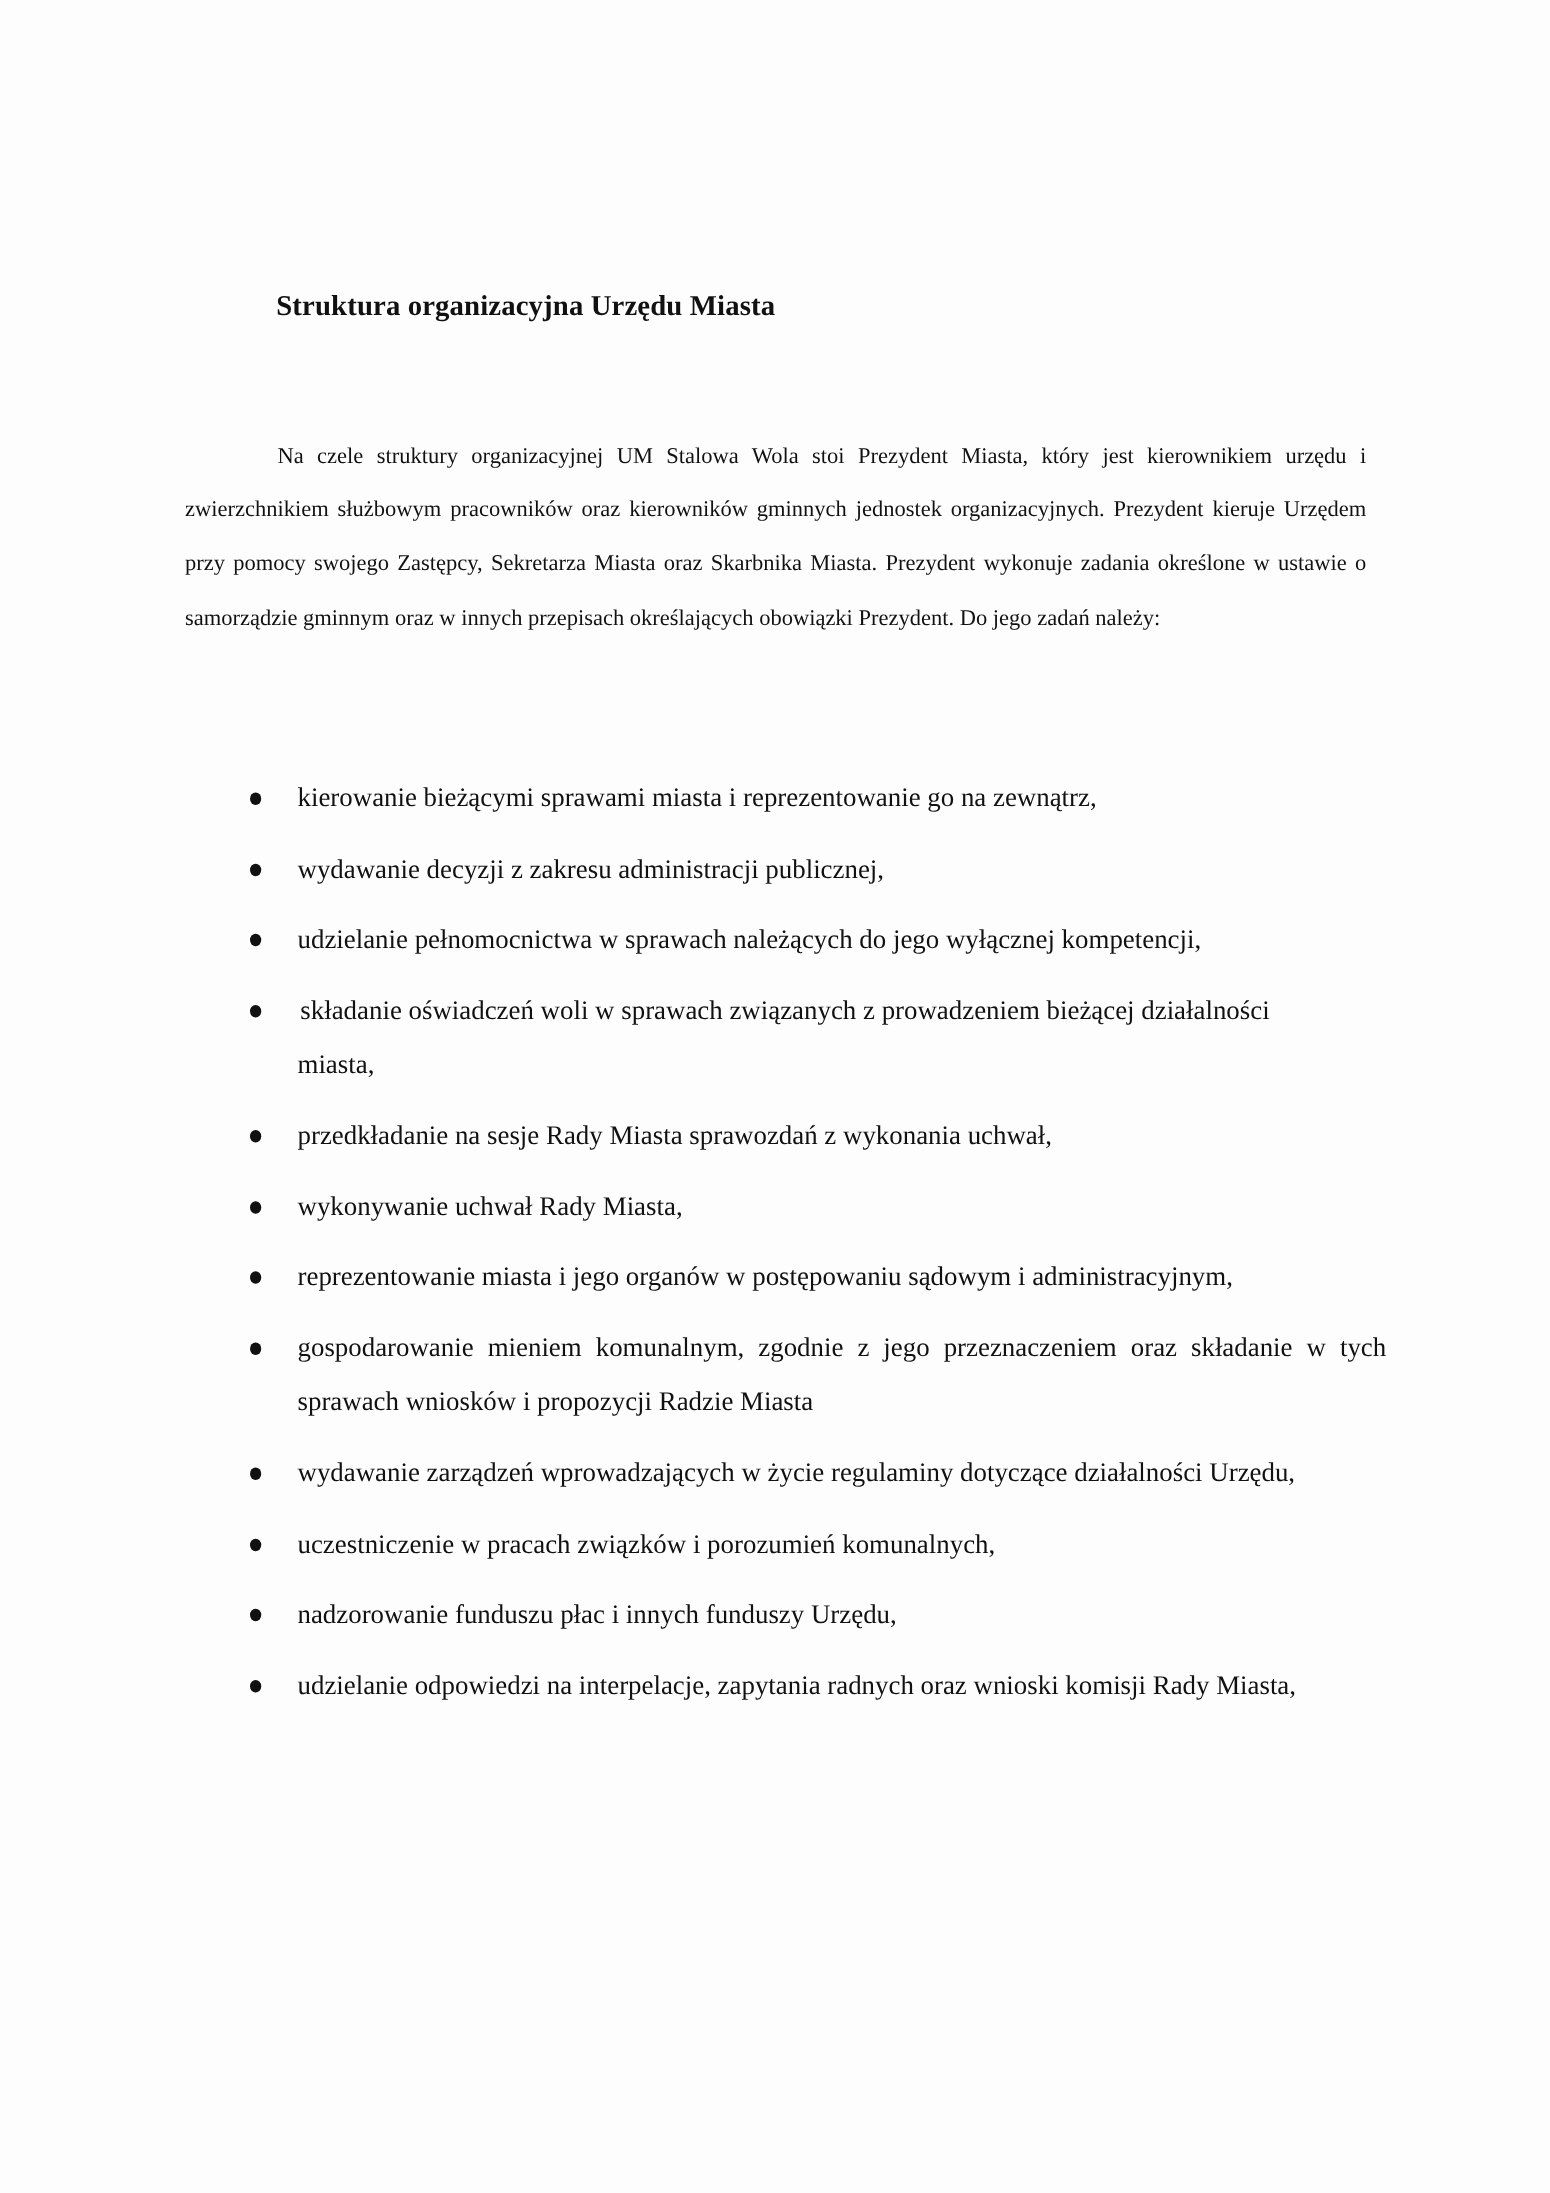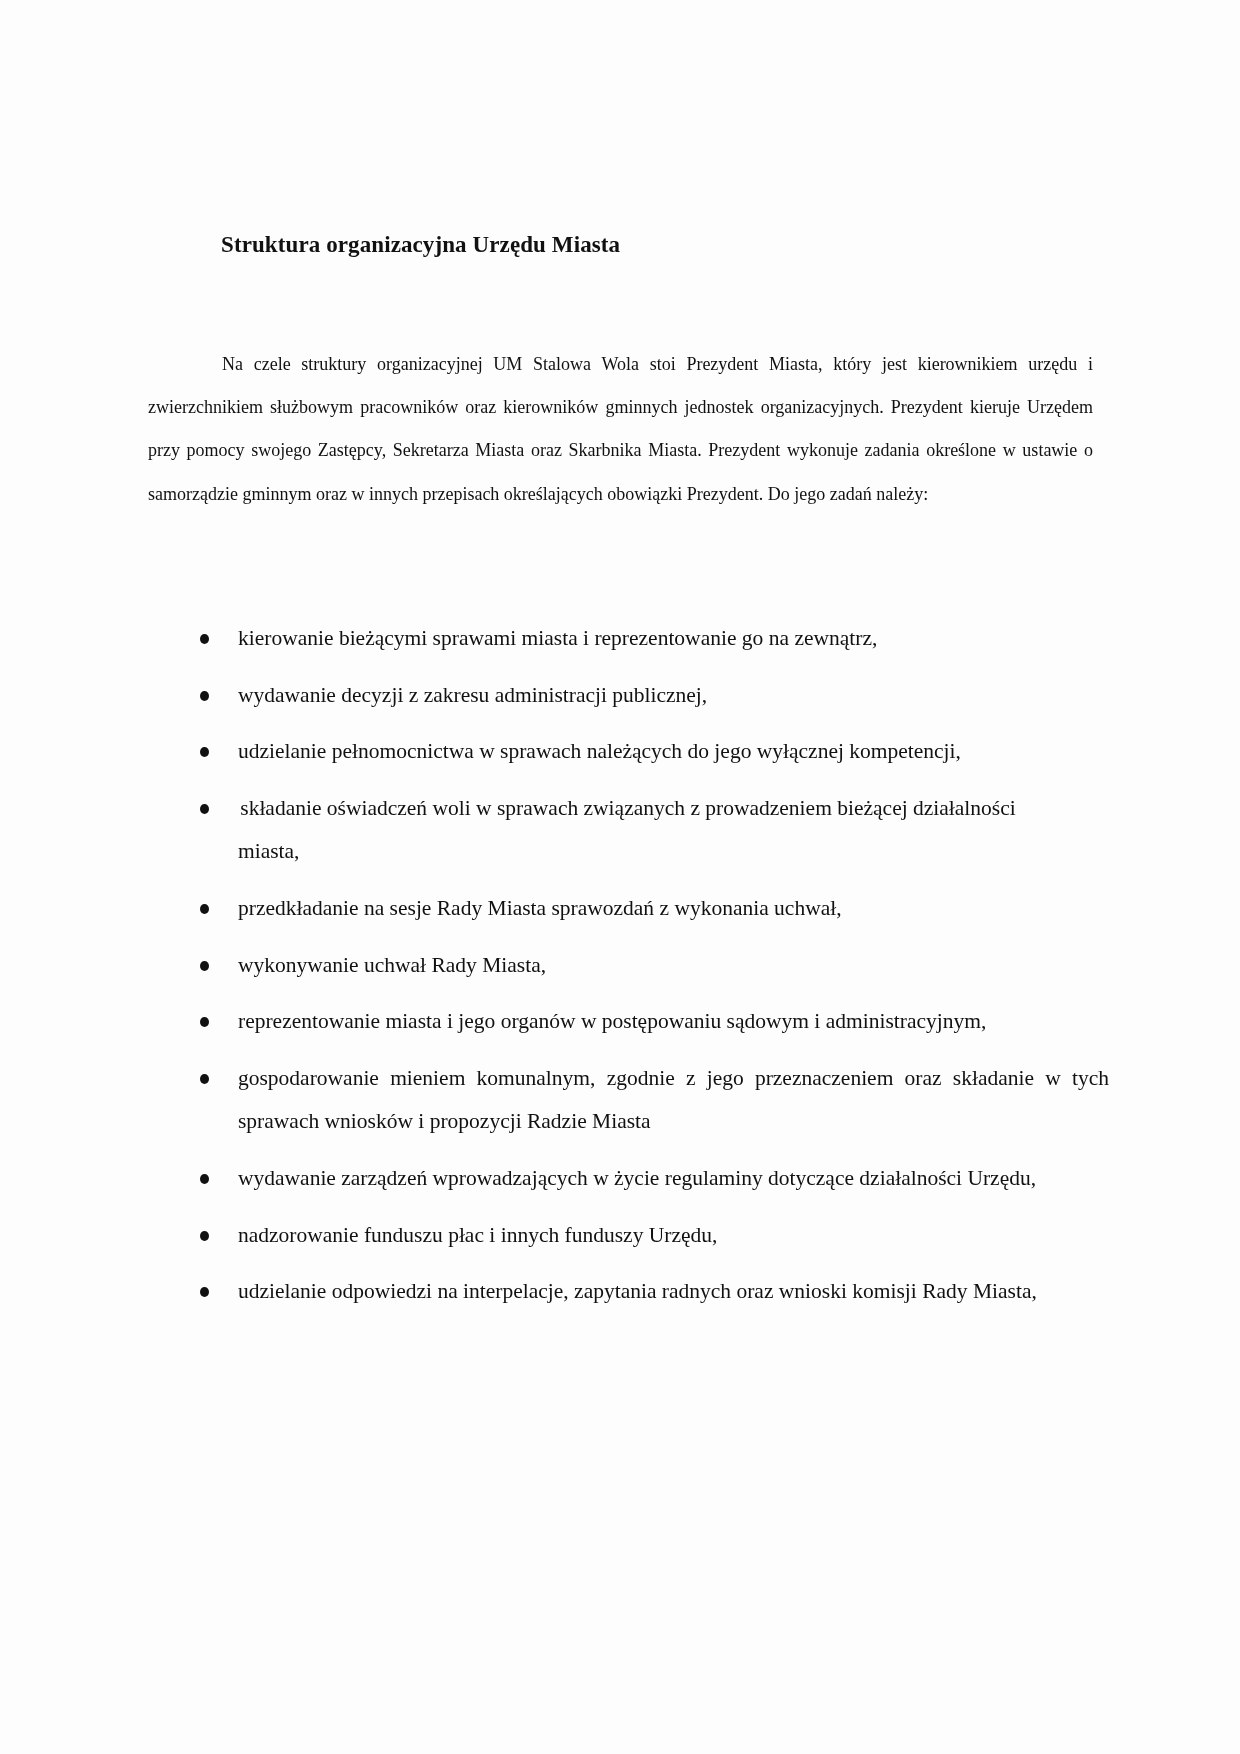--- a/index.html
+++ b/index.html
@@ -117,20 +117,24 @@
     <li class="list-item">
       <span class="bullet"></span>
       <span class="item-text">gospodarowanie mieniem komunalnym, zgodnie z jego przeznaczeniem oraz składanie w tych sprawach wniosków i propozycji Radzie Miasta</span>
     </li>
     <li class="list-item">
       <span class="bullet"></span>
       <span class="item-text">wydawanie zarządzeń wprowadzających w życie regulaminy dotyczące działalności Urzędu,</span>
     </li>
     <li class="list-item single">
       <span class="bullet"></span>
+      <span class="item-text">uczestniczenie w pracach związków i porozumień komunalnych,</span>
+    </li>
+    <li class="list-item single">
+      <span class="bullet"></span>
       <span class="item-text">nadzorowanie funduszu płac i innych funduszy Urzędu,</span>
     </li>
     <li class="list-item">
       <span class="bullet"></span>
       <span class="item-text">udzielanie odpowiedzi na interpelacje, zapytania radnych oraz wnioski komisji Rady Miasta,</span>
     </li>
   </ul>
 </div>
 
 </body></html>

